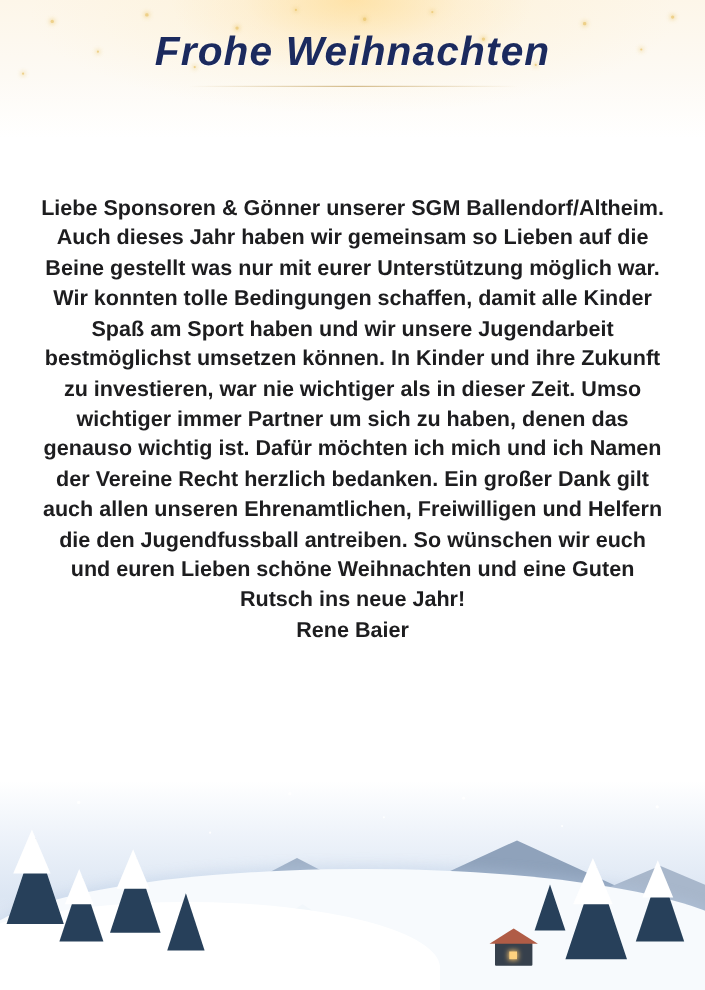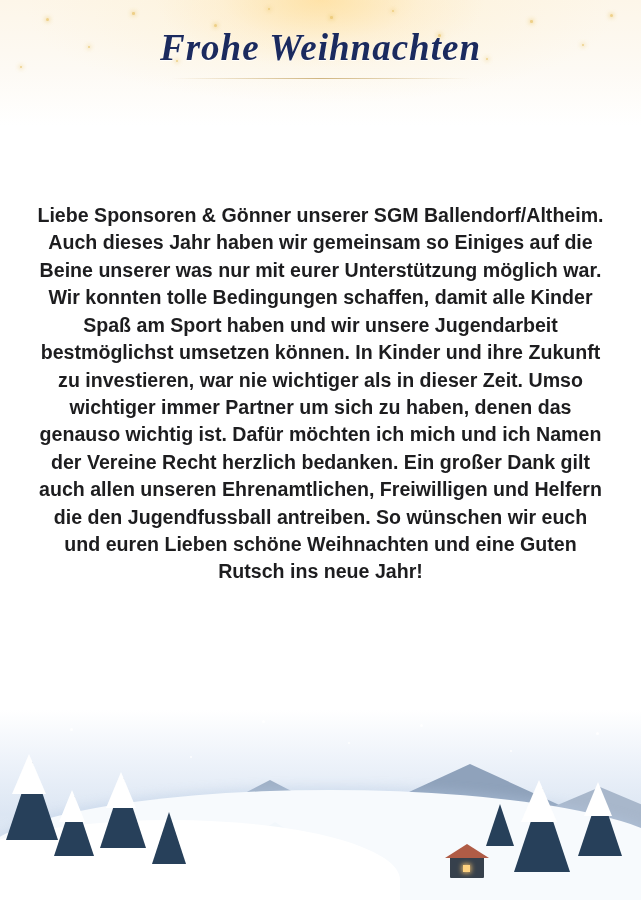--- a/index.html
+++ b/index.html
@@ -36,21 +36,21 @@
     background: #e9c46a;
     opacity: .75;
     box-shadow: 0 0 4px 1px rgba(233,196,106,.8);
   }
   .banner-title {
     position: absolute;
     top: 26px;
     left: 0;
     width: 641px;
     text-align: center;
-    font-family: Liberation Serif, serif;
+    font-family: Liberation Sans, sans-serif;
     font-style: italic;
     font-weight: 700;
     font-size: 37px;
     letter-spacing: 1px;
     color: #1b2a5e;
     text-shadow: 0 1px 0 rgba(255,255,255,.8);
   }
   .banner-sub {
     position: absolute;
     top: 84px;
@@ -77,21 +77,20 @@
   .letter {
     position: absolute;
     top: 176px;
     left: 34px;
     width: 573px;
     text-align: center;
     font-size: 19.6px;
     font-weight: 700;
     line-height: 1.40;
     color: #1d1d1f;
-    margin-top: 26px;
   }
   .letter p { margin: 0; }
 
   
   .scene {
     position: absolute;
     left: 0;
     bottom: 0;
     width: 641px;
     height: 190px;
@@ -201,22 +200,23 @@
     <span class="sparkle" style="left:582px; top:44px; width:2px;  height:2px;"></span>
     <span class="sparkle" style="left:610px; top:14px; width:3px;  height:3px;"></span>
     <span class="sparkle" style="left:20px;  top:66px; width:2px;  height:2px;"></span>
 
     <div class="banner-title">Frohe Weihnachten</div>
     <div class="banner-rule"></div>
   </div>
 
   <div class="letter">
     <p>Liebe Sponsoren &amp; Gönner unserer SGM Ballendorf/Altheim.</p>
-    <p>Auch dieses Jahr haben wir gemeinsam so Einiges auf die Beine unserer was nur mit eurer Unterstützung möglich war.</p>
+    <p>Auch dieses Jahr haben wir gemeinsam so Lieben auf die Beine gestellt was nur mit eurer Unterstützung möglich war.</p>
     <p>Wir konnten tolle Bedingungen schaffen, damit alle Kinder Spaß am Sport haben und wir unsere Jugendarbeit bestmöglichst umsetzen können. In Kinder und ihre Zukunft zu investieren, war nie wichtiger als in dieser Zeit. Umso wichtiger immer Partner um sich zu haben, denen das genauso wichtig ist. Dafür möchten ich mich und ich Namen der Vereine Recht herzlich bedanken. Ein großer Dank gilt auch allen unseren Ehrenamtlichen, Freiwilligen und Helfern die den Jugendfussball antreiben. So wünschen wir euch und euren Lieben  schöne Weihnachten und eine Guten Rutsch ins neue Jahr!</p>
+    <p>Rene Baier</p>
   </div>
 
   <div class="scene">
     <div class="sky"></div>
 
     <div class="mountain mtn-a"></div>
     <div class="mountain mtn-b"></div>
     <div class="mountain mtn-c"></div>
 
     <div class="village-glow"></div>

